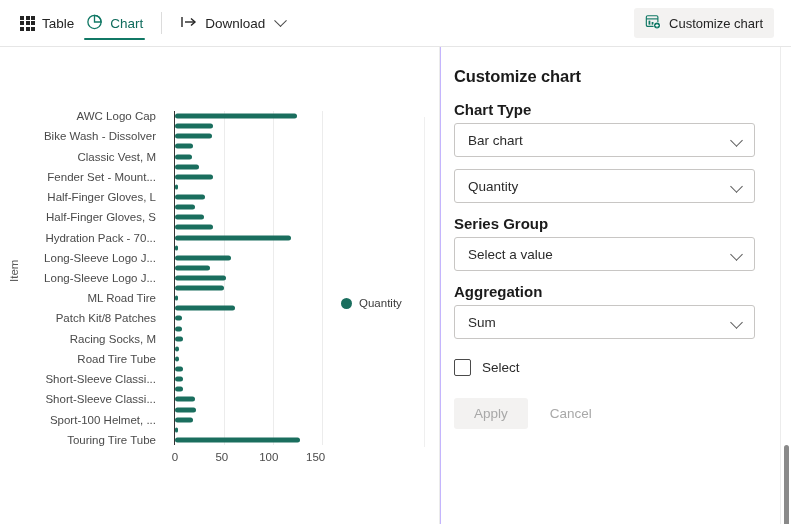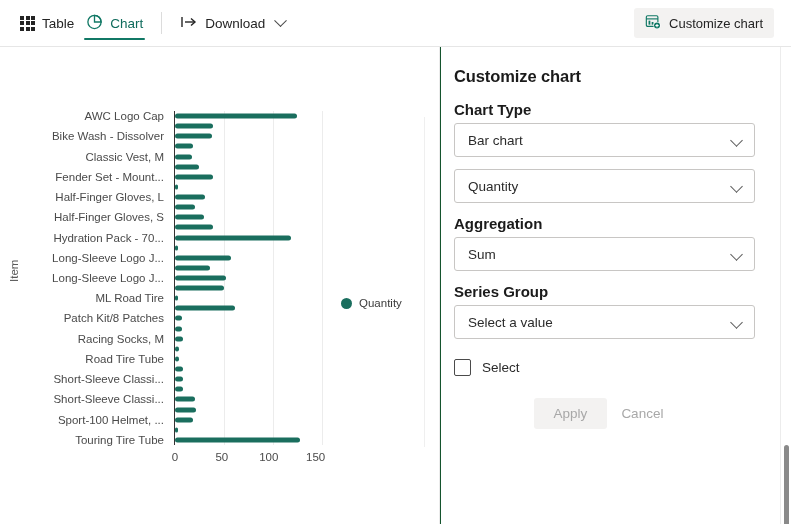--- a/index.html
+++ b/index.html
@@ -6,21 +6,21 @@
   html, body {
     margin: 0; padding: 0;
     width: 791px; height: 524px;
     background: #ffffff;
     font-family: "Liberation Sans", sans-serif;
     overflow: hidden;
   }
   #root {
     position: relative;
     width: 791px; height: 524px;
-    background: #14532d;
+    background: #c4b5fd;
   }
 
   
   .toolbar {
     position: absolute; top: 0; left: 0;
     width: 791px; height: 47px;
     display: flex; align-items: center;
     padding-left: 14px;
     border-bottom: 1px solid #e6e6e6;
     background: #fff;
@@ -81,21 +81,21 @@
     font-size: 11.5px; color: #595959;
     white-space: nowrap;
   }
   .ycats {
     position: absolute;
     left: 18px; top: 64px;
     width: 150px; height: 334px;
   }
   .ycat {
     position: absolute;
-    right: 4px;
+    right: 12px;
     font-size: 11.5px; color: #4a4a4a;
     white-space: nowrap;
     text-align: right;
     transform: translateY(-50%);
   }
   .bars {
     position: absolute;
     left: 175px; top: 64px;
     width: 150px; height: 334px;
   }
@@ -171,21 +171,21 @@
   .checkrow {
     display: flex; align-items: center; gap: 11px;
     margin-top: 20px; margin-bottom: 22px;
     cursor: pointer;
   }
   .checkbox {
     width: 17px; height: 17px; border: 1.3px solid #4a4a4a;
     border-radius: 2px; background: #fff;
   }
   .checkrow .clabel { font-size: 13.5px; color: #2b2b2b; }
-  .actions { display: flex; align-items: center; gap: 2px; justify-content: center; }
+  .actions { display: flex; align-items: center; gap: 10px; }
   .btn-apply {
     background: #f3f2f1; color: #a8a8a8;
     border: none; border-radius: 3px;
     height: 31px; padding: 0 20px;
     font-size: 13.5px; font-family: "Liberation Sans", sans-serif;
     cursor: default;
   }
   .btn-cancel {
     background: transparent; color: #a8a8a8;
     border: none; height: 31px; padding: 0 12px;
@@ -366,35 +366,35 @@
 
 
     <div class="field">
       <div class="select">
         <span>Quantity</span>
         <span class="chev"></span>
       </div>
     </div>
 
     <div class="field">
+      <div class="field-label">Series Group</div>
+      <div class="select placeholder">
+        <span>Select a value</span>
+        <span class="chev"></span>
+      </div>
+    </div>
+
+    <div class="field">
       <div class="field-label">Aggregation</div>
       <div class="select">
         <span>Sum</span>
         <span class="chev"></span>
       </div>
     </div>
 
-    <div class="field">
-      <div class="field-label">Series Group</div>
-      <div class="select placeholder">
-        <span>Select a value</span>
-        <span class="chev"></span>
-      </div>
-    </div>
-
     <div class="checkrow">
       <span class="checkbox"></span>
       <span class="clabel">Select</span>
     </div>
 
     <div class="actions">
       <button class="btn-apply">Apply</button>
       <button class="btn-cancel">Cancel</button>
     </div>
   </div>

